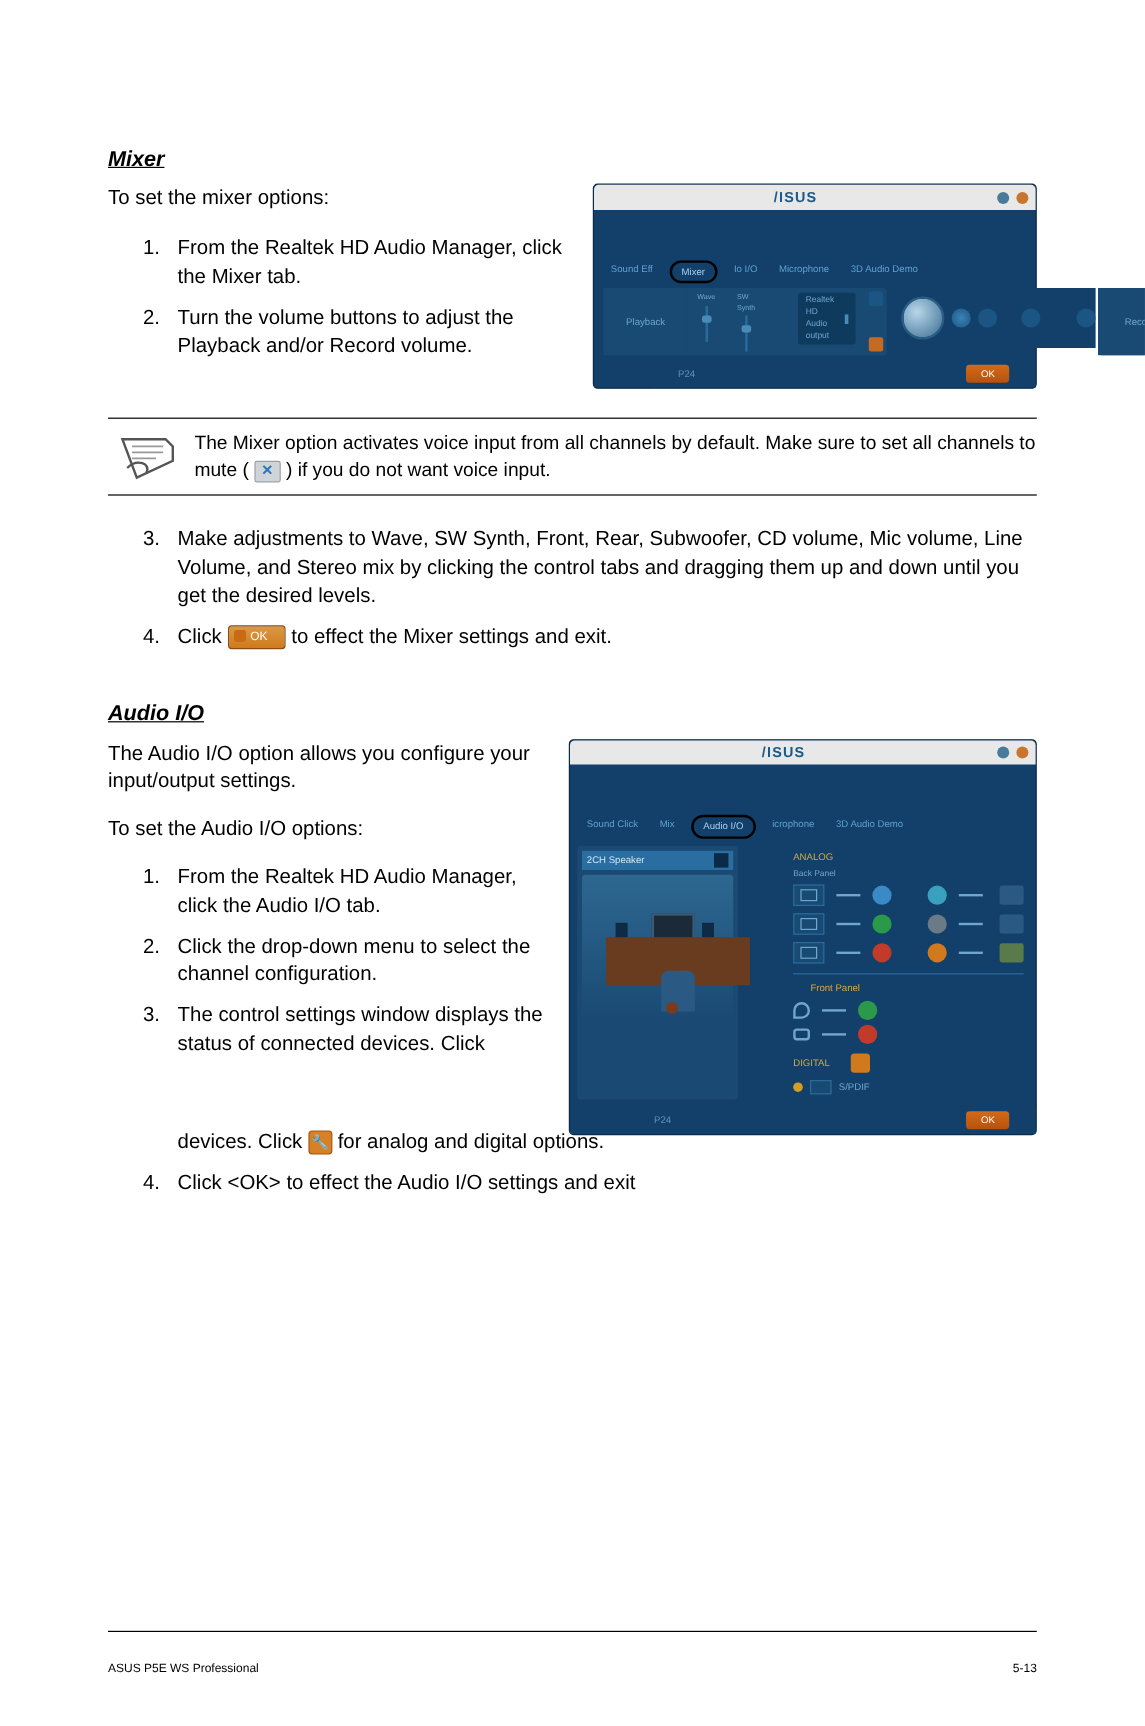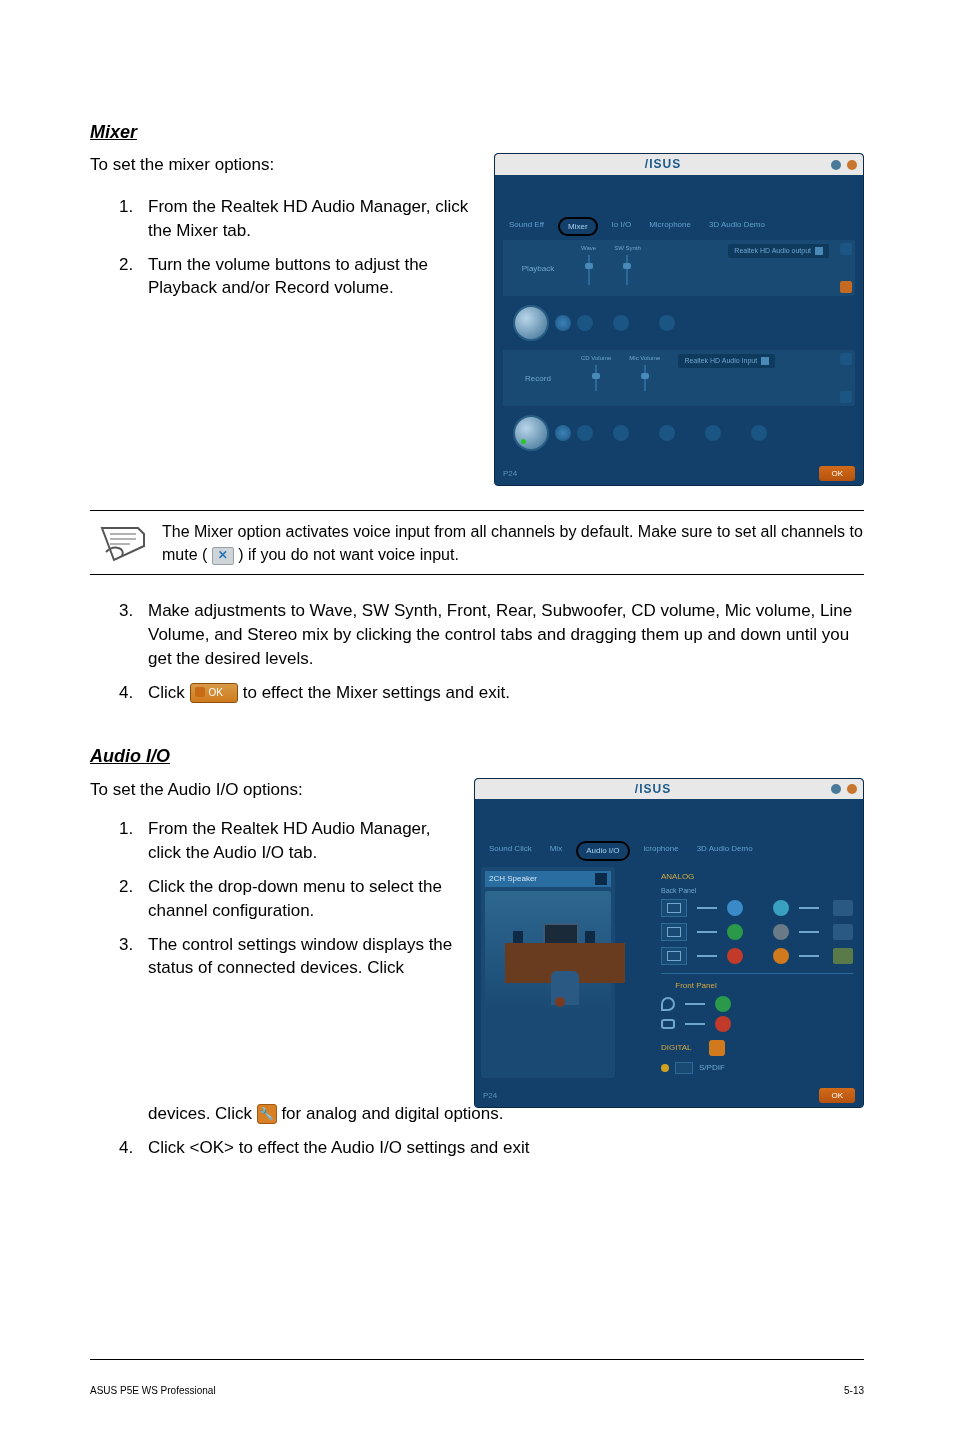--- a/index.html
+++ b/index.html
@@ -71,21 +71,21 @@
   }
   .tabs span { padding: 2px 4px; margin-top: 38px; }
   .tabs .active {
     border: 2px solid #000;
     border-radius: 10px;
     padding: 2px 8px;
     color: #a8d0ef;
   }
   .mixer-body {
     display: flex;
-    flex-direction: column;
+    flex-direction: row;
     gap: 2px;
     padding: 4px 8px 4px 8px;
   }
   .mixer-row {
     display: flex;
     align-items: stretch;
     background: #194a74;
     border-radius: 3px;
     height: 56px;
   }
@@ -167,26 +167,27 @@
     width: 16px; height: 16px;
     border-radius: 50%;
     background: #1a5584;
     display: inline-block;
   }
   .ctrl-btn.play { background: radial-gradient(circle, #3c82b5, #1a5584); }
   .ctrl-btn.mute { background: #1a5584; }
   .mixer-lower .sliders .slider-col .slider-track { height: 26px; }
   .footer-bar {
     background: #12406a;
-    padding: 4px 8px;
+    padding: 4px 22px;
     display: flex;
     justify-content: space-between;
     align-items: center;
     font-size: 8px;
     color: #5a92bc;
+    margin-left: 48px;
   }
   .ok-btn {
     background: linear-gradient(#d26a18, #b5520e);
     color: #fff;
     font-size: 8px;
     padding: 2px 12px;
     border-radius: 3px;
   }
   .scroll-ctrl {
     width: 18px;
@@ -505,20 +506,21 @@
     <span> to effect the Mixer settings and exit.</span>
   </li>
 </ol>
 
 <div style="height:30px"></div>
 
 <h3 class="section-heading">Audio I/O</h3>
 
 <div class="audio-io-row">
   <div class="audio-io-left">
+    <p>The Audio I/O option allows you configure your input/output settings.</p>
     <p>To set the Audio I/O options:</p>
     <ol class="steps" start="1">
       <li>From the Realtek HD Audio Manager, click the Audio I/O tab.</li>
       <li>Click the drop-down menu to select the channel configuration.</li>
       <li>
         <span>The control settings window displays the status of connected devices. Click </span>
       </li>
     </ol>
   </div>
 

